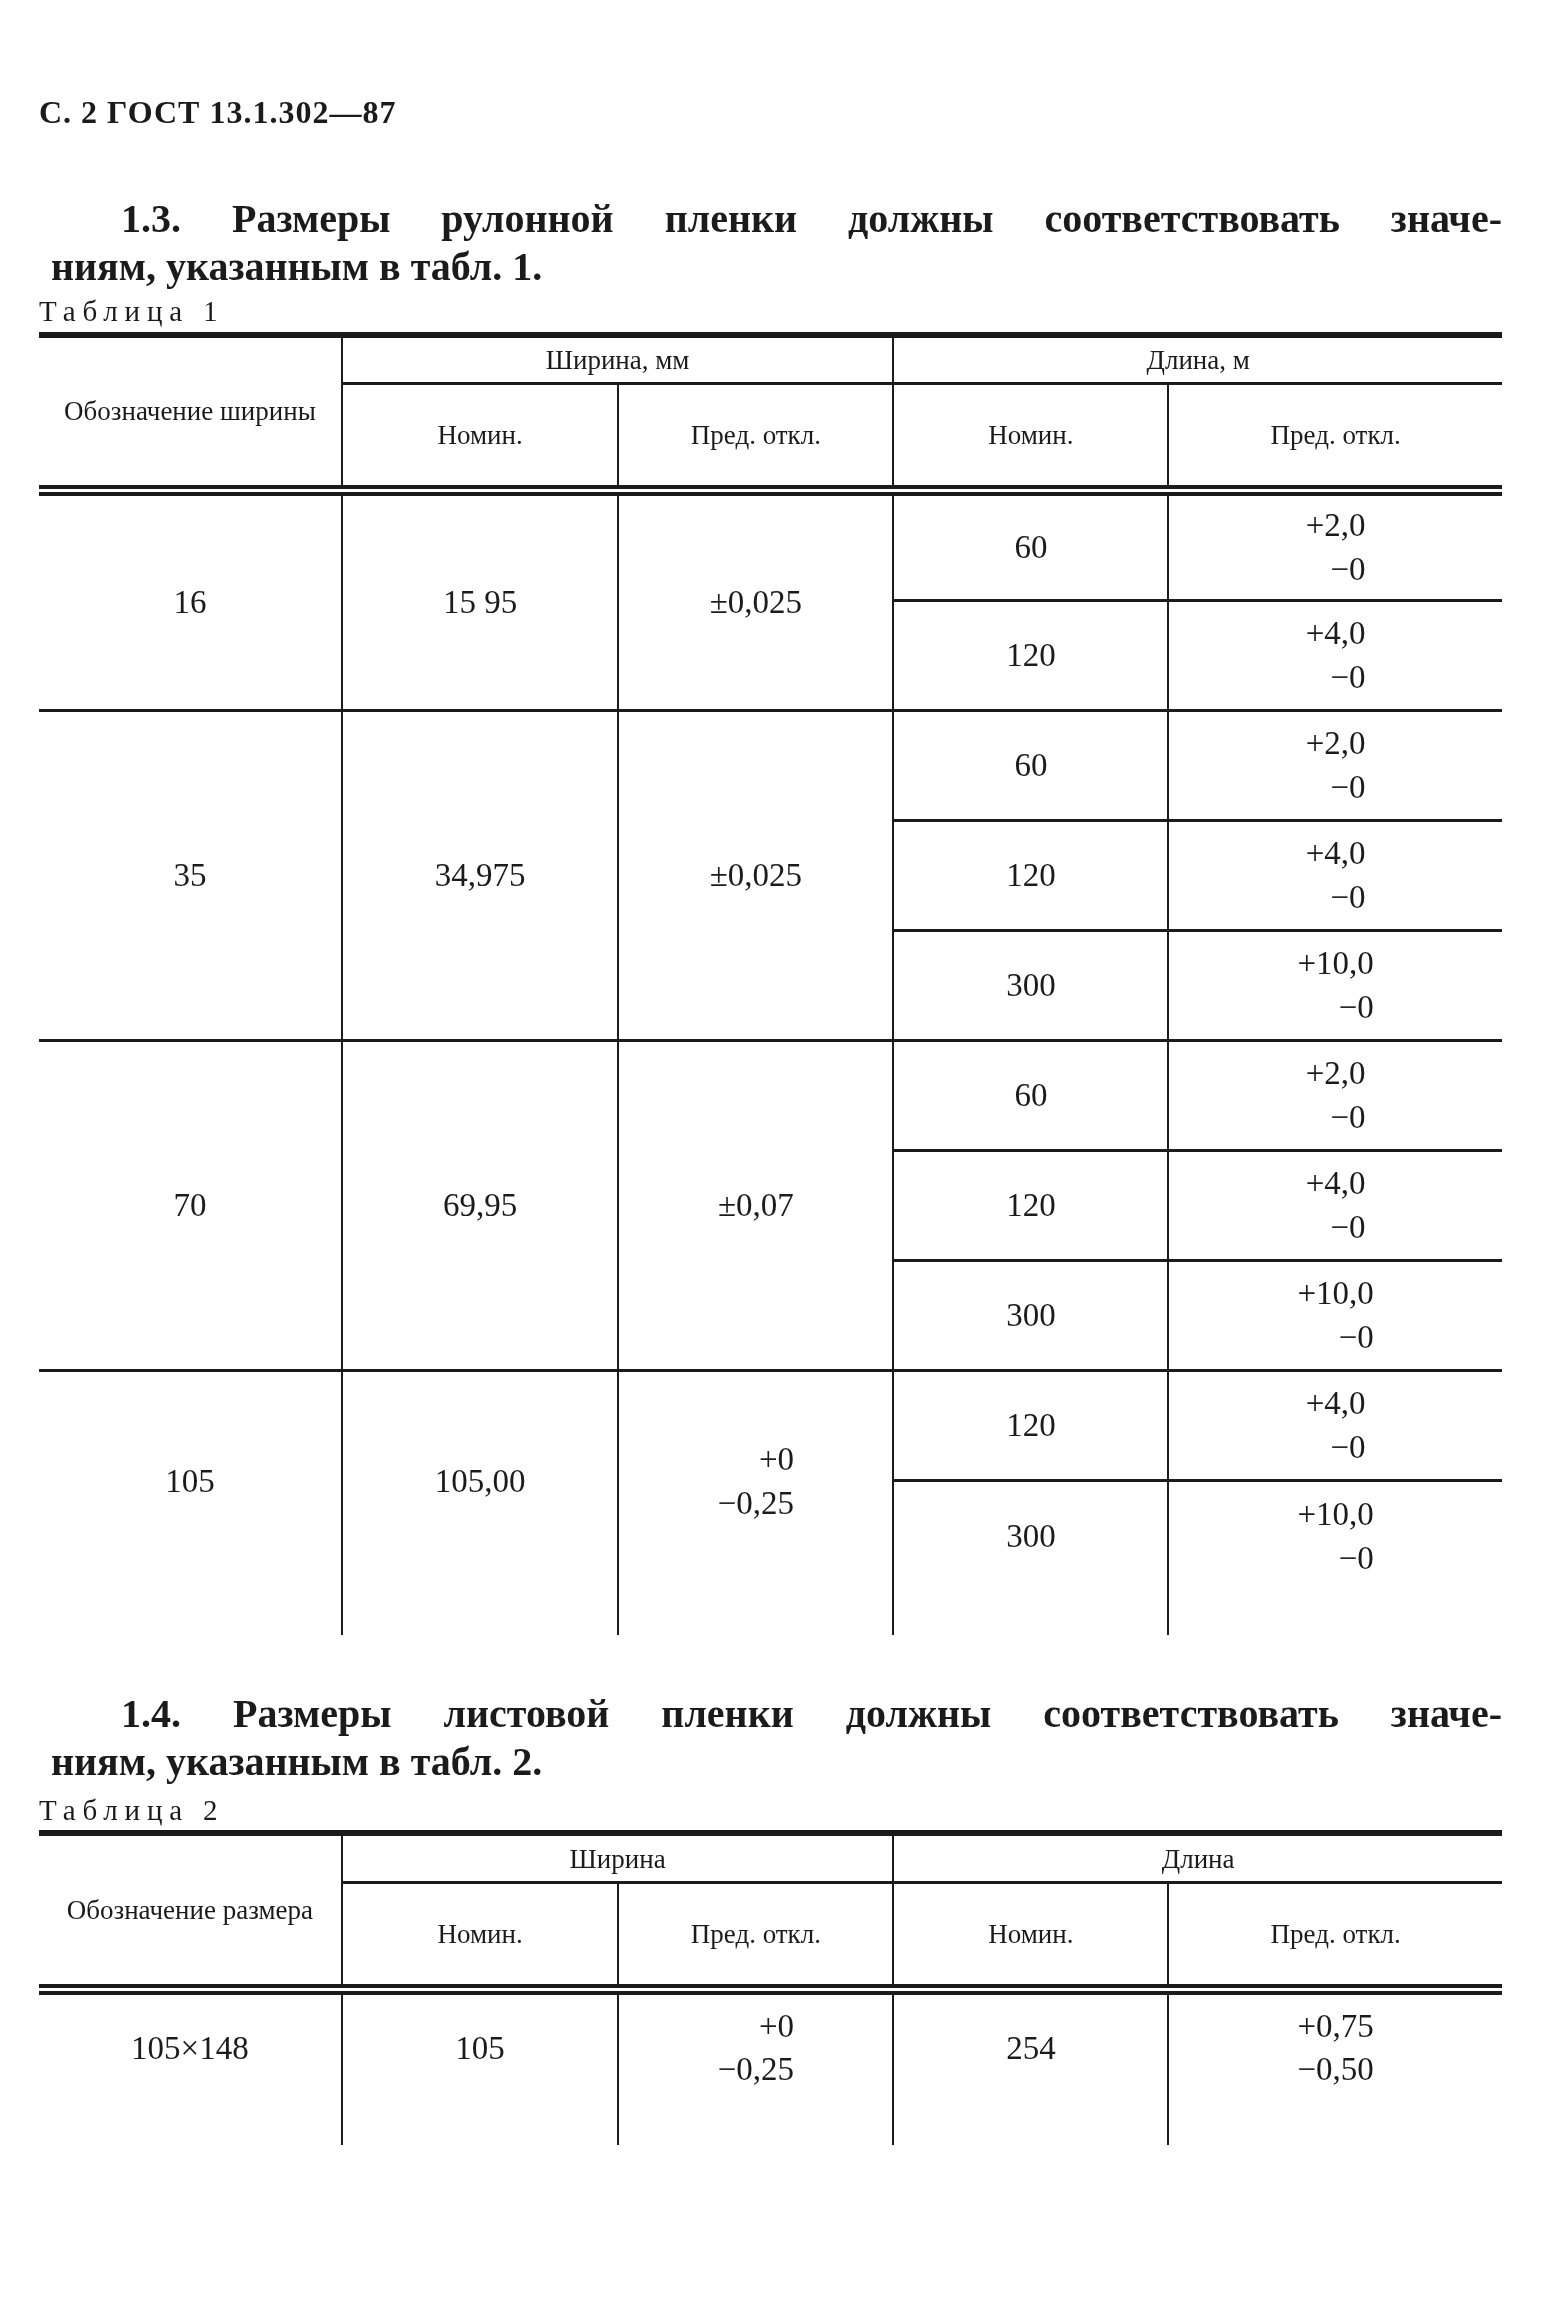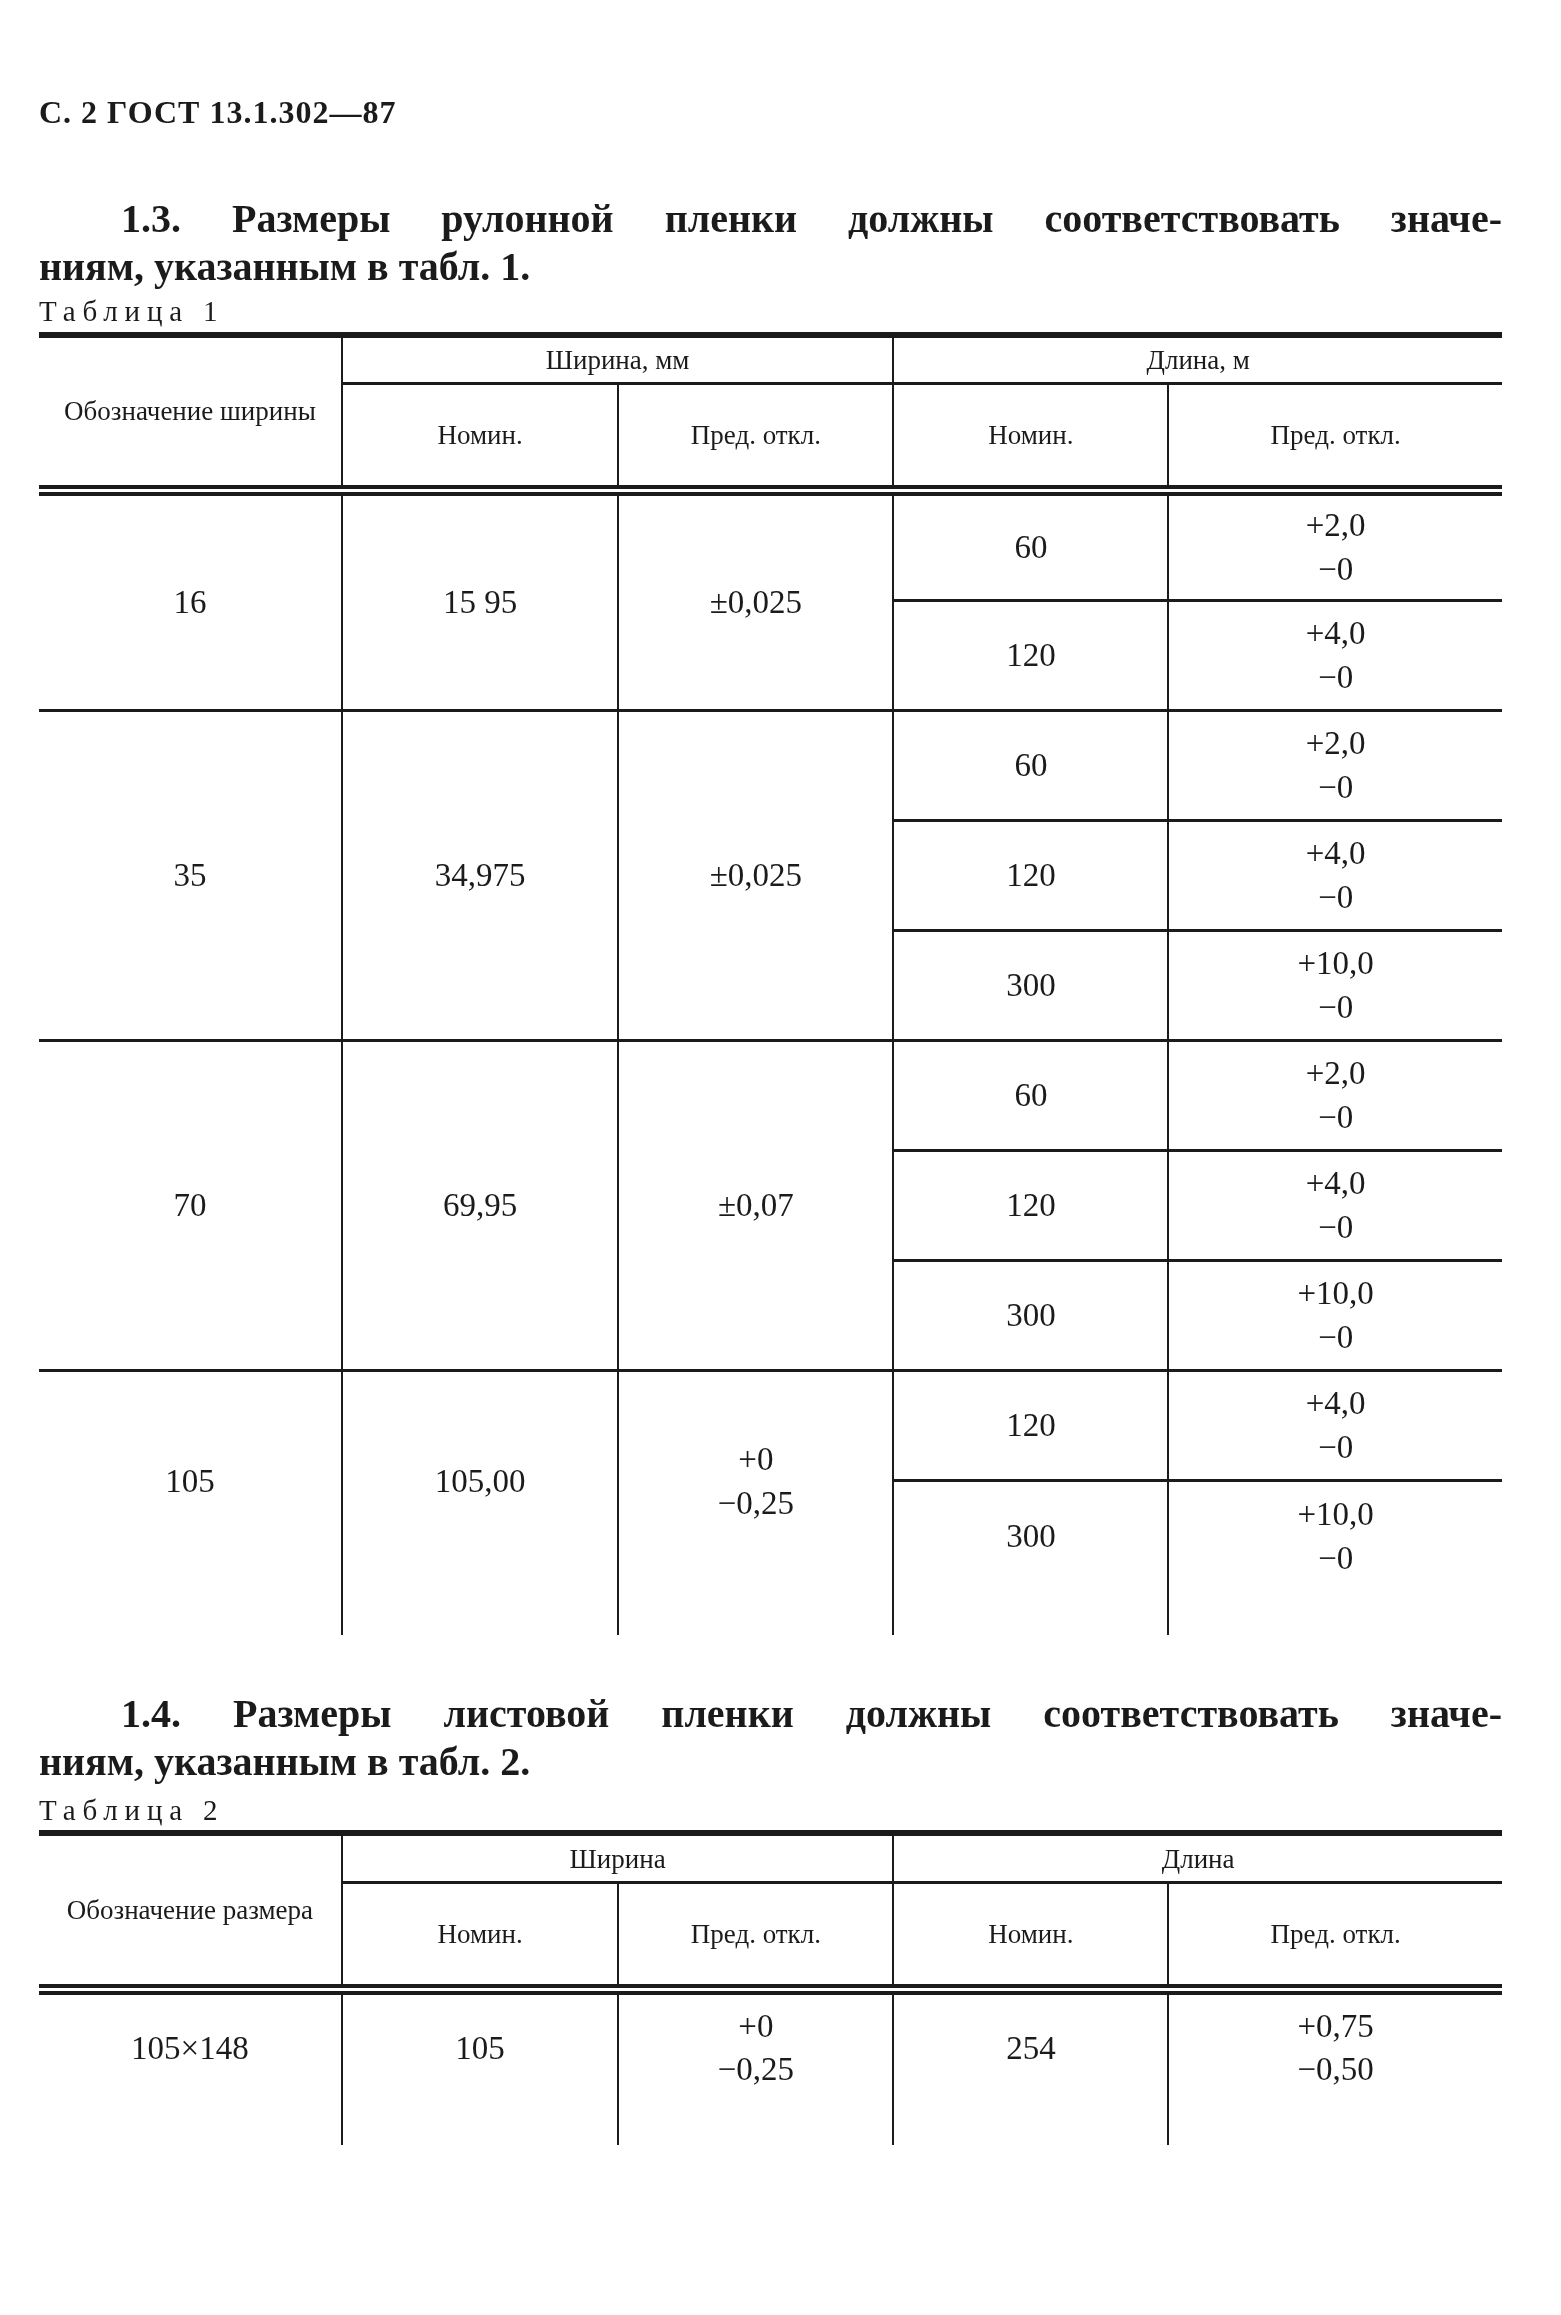--- a/index.html
+++ b/index.html
@@ -36,20 +36,21 @@
   }
   .para .l1{
     display:block;
     text-indent:82px;
     text-align:justify;
     text-align-last:justify;
   }
   .para .l2{
     display:block;
     text-align:left;
+    margin-left:12px;
   }
   .caption{
     margin-top:3.9px;
     font-size:29px;
     letter-spacing:6.8px;
     text-align:left;
     padding-right:57px;
   }
   table.gost{
     margin-top:3.9px;
@@ -77,21 +78,21 @@
   tr.spacer{height:44px;}
   tr.spacer td{padding:0;}
   .vr{border-right:2.9px solid var(--ink);}
   .grp-hdr{border-bottom:3.9px solid var(--ink);margin-left:16px;}
   .dbl{border-bottom:11.7px double var(--ink);}
   tr.grp-start > td{border-top:3.9px solid var(--ink);}
   td.subsep{border-bottom:3.9px solid var(--ink);}
   .val{font-size:33px;}
   .tol{
     display:inline-block;
-    text-align:center;
+    text-align:right;
     line-height:1.32;
   }
   .tol span{display:block;}
   .para14{margin-top:55px;}
   .caption2{margin-top:7.8px;}
   tr.data-row{height:112px;}
 </style>
 </head>
 <body>
 

